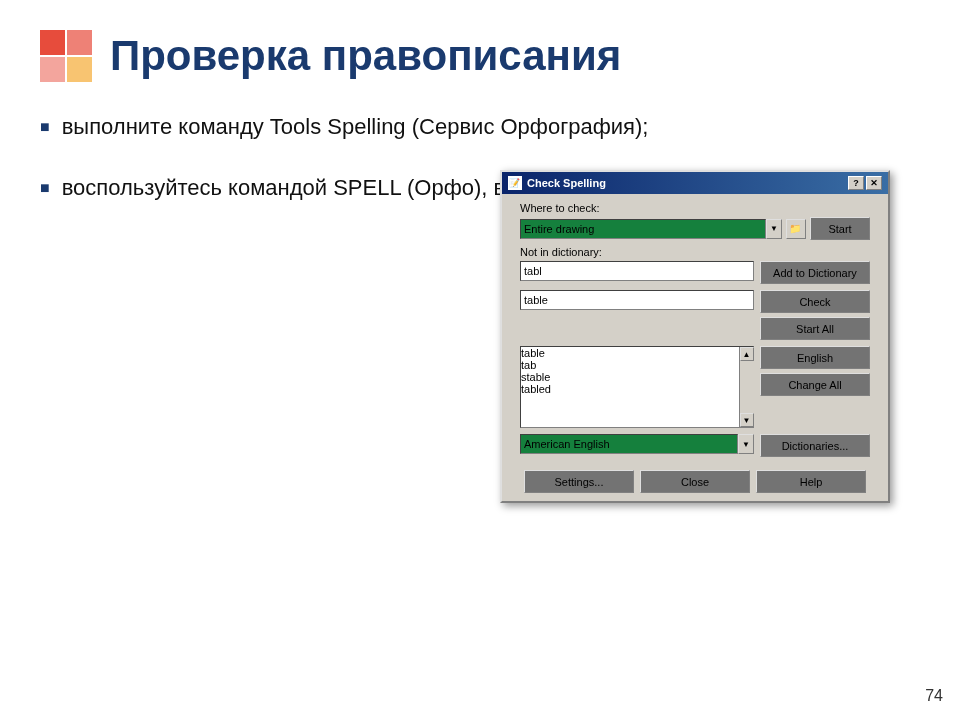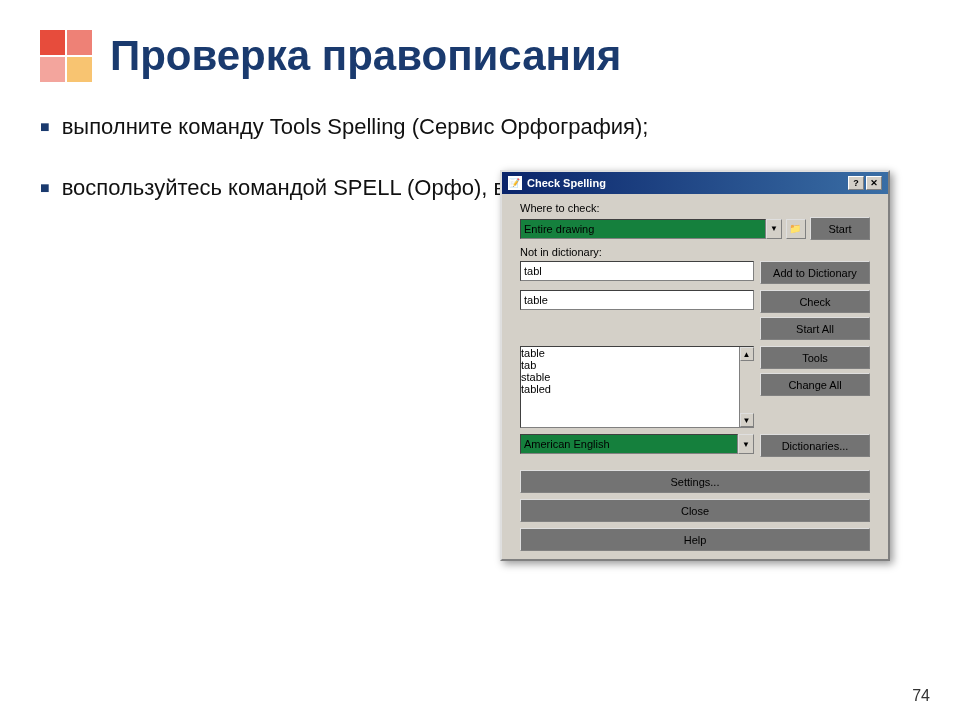--- a/index.html
+++ b/index.html
@@ -299,28 +299,27 @@
       height: 80px;
       overflow: hidden;
       font-size: 11px;
     }
 
     .dialog-bottom-row {
       display: flex;
       justify-content: center;
       gap: 6px;
       padding-top: 4px;
-      flex-direction: column;
     }
 
     
     .page-number {
       position: absolute;
       bottom: 15px;
-      right: 30px;
+      right: 17px;
       font-size: 16px;
       color: #333;
     }
   </style>
 </head>
 <body>
 
 <div class="slide">
 
   <div class="title-area">
@@ -400,21 +399,21 @@
                 <div class="list-item">tabled</div>
               </div>
               <div class="dialog-scrollbar">
                 <div class="scrollbar-arrow">▲</div>
                 <div style="flex:1;background:#d4d0c8;width:14px;"></div>
                 <div class="scrollbar-arrow">▼</div>
               </div>
             </div>
           </div>
           <div class="right-col">
-            <div class="dialog-button">Tools</div>
+            <div class="dialog-button">English</div>
             <div class="dialog-button">Change All</div>
           </div>
         </div>
 
         <div class="two-col">
           <div class="left-col">
             <div class="dialog-row">
               <div class="select-wrapper">
                 <input class="dialog-select" type="text" readonly="" value="American English" style="">
                 <div class="dropdown-arrow">▼</div>

